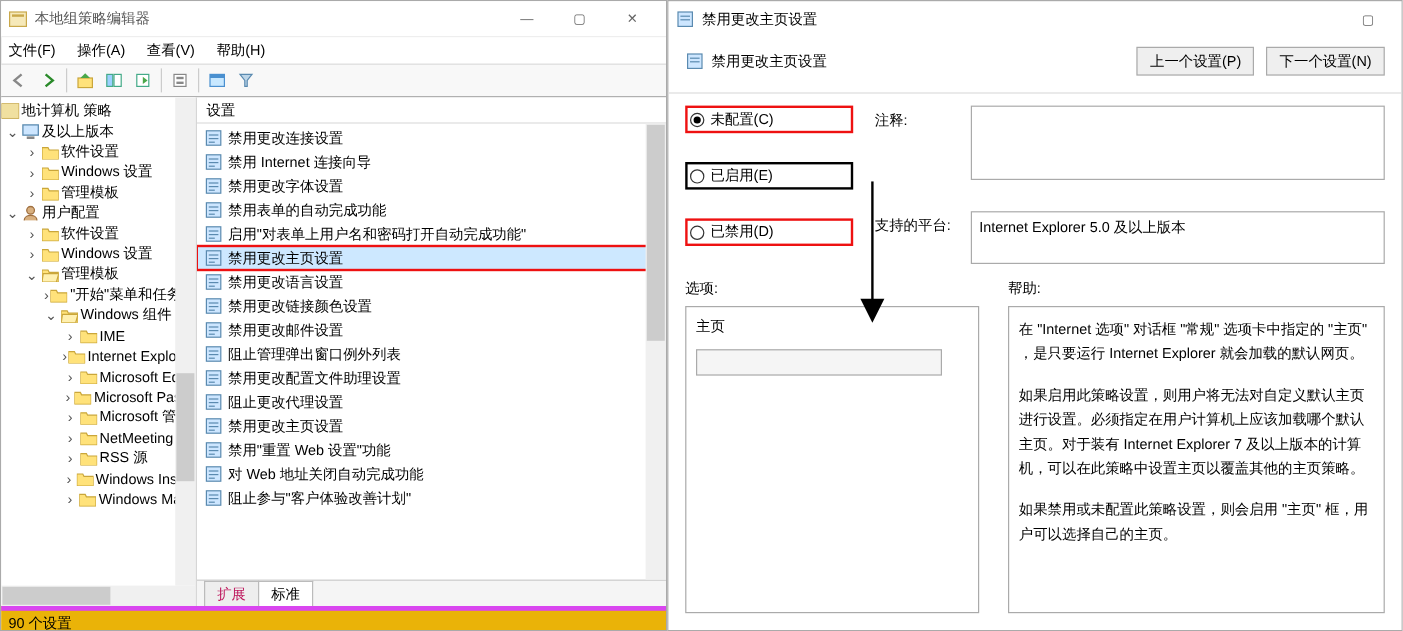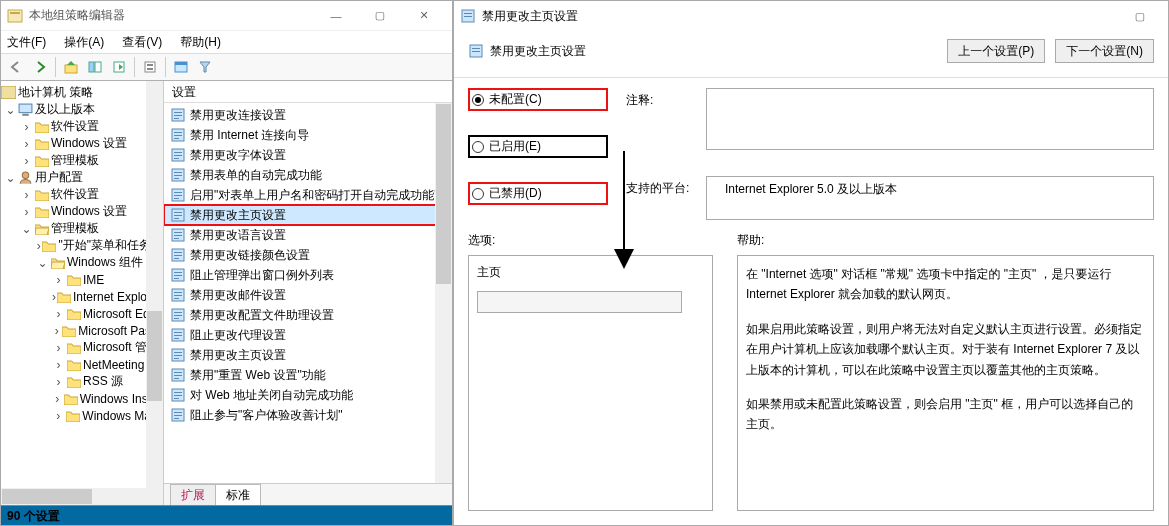--- a/index.html
+++ b/index.html
@@ -1,20 +1,20 @@
 <!DOCTYPE html>
 <html><head>
 <meta charset="utf-8">
 <style>
 * { box-sizing: border-box; font-family: "Microsoft YaHei", "Segoe UI", sans-serif; }
 body { margin: 0; background: #fff; font-size: 12px; color: #000; }
 .app { display: flex; width: 1169px; height: 526px; }
 
 
-.gpedit { width: 453px; height: 100%; border: 1px solid #aaa; display: flex; flex-direction: column; background: #fff; }
+.gpedit { width: 556px; height: 100%; border: 1px solid #aaa; display: flex; flex-direction: column; background: #fff; }
 .gpedit-titlebar { height: 30px; display: flex; align-items: center; padding: 0 6px; background: #fff; border-bottom: 1px solid #eee; }
 .gpedit-titlebar .icon { width: 16px; height: 16px; margin-right: 6px; }
 .gpedit-titlebar .title { flex: 1; font-size: 12px; color: #555; }
 .gpedit-titlebar .winbtns { display: flex; }
 .winbtn { width: 44px; height: 28px; display: flex; align-items: center; justify-content: center; color: #666; font-size: 11px; }
 .gpedit-menubar { height: 22px; display: flex; align-items: center; padding: 0 4px; gap: 14px; font-size: 12px; }
 .gpedit-menubar span { padding: 2px 2px; }
 .gpedit-toolbar { height: 28px; display: flex; align-items: center; padding: 2px 4px; border-top: 1px solid #ddd; border-bottom: 1px solid #b0b0b0; gap: 2px; background:#f8f8f8; }
 .tbtn { width: 22px; height: 22px; display: flex; align-items: center; justify-content: center; border: 1px solid transparent; }
 .tsep { width: 1px; height: 20px; background: #ccc; margin: 0 2px; }
@@ -33,42 +33,42 @@
 .list-body { flex: 1; overflow: hidden; padding-top: 2px; }
 .list-row { display: flex; align-items: center; height: 20px; padding-left: 6px; font-size: 12px; gap: 4px; }
 .list-row.selected { background: #cde8ff; }
 .list-row.highlighted { outline: 2px solid #e11; outline-offset: -1px; }
 .list-row .licon { width: 16px; height: 16px; display:inline-flex; align-items:center; justify-content:center; }
 .list-tabs { height: 22px; display: flex; border-top: 1px solid #ccc; font-size:12px; align-items: flex-end; padding-left:6px; gap:0; background:#f5f5f5;}
 .list-tab { padding: 2px 10px 2px; border: 1px solid #bbb; border-bottom: none; background:#fff; margin-right:-1px; position:relative; top:1px;}
 .list-tab.inactive { background:#eee; color:#be185d;}
 .list-scroll-v { position:absolute; right:0; top:22px; bottom:22px; width:17px; background:#f0f0f0; display:flex; flex-direction:column;}
 .list-scroll-v .thumb { width:15px; height:180px; background:#ccc; margin:1px auto 0;}
-.statusbar { height: 20px; border-top: 1px solid #d946ef; padding: 2px 6px; font-size: 12px; background:#0369a1;font-weight:bold;}
+.statusbar { height: 20px; border-top: 4px solid #d946ef; padding: 2px 6px; font-size: 12px; background:#eab308;}
 
 
 .policy { flex: 1; height: 100%; border: 1px solid #aaa; display: flex; flex-direction: column; background: #fff; position:relative; }
 .policy-titlebar { height: 30px; display: flex; align-items: center; padding: 0 6px; }
 .policy-titlebar .icon { width: 16px; height: 16px; margin-right: 6px; }
 .policy-titlebar .title { flex: 1; font-size: 12px; }
 .policy-top { display:flex; align-items:center; padding: 8px 14px 14px; gap:10px; border-bottom: 1px solid #ddd; }
 .policy-top .ptitle { flex:1; font-size:12px; display:flex; align-items:center; gap:6px;}
 .policy-top .ptitle .ico { width:16px; height:16px; display:inline-flex;}
 .navbtn { min-width:96px; height:24px; border:1px solid #aaa; background:#efefef; font-size:12px; padding:0 10px; }
 .policy-config { display:flex; padding: 10px 14px 6px; gap: 18px; }
 .config-left { width: 140px; display:flex; flex-direction:column; gap:24px; }
 .radio-row { display:flex; align-items:center; gap:5px; font-size:12px; padding:1px 4px 1px 2px; }
 .radio-row.boxed-red { border:2px solid #e11; }
 .radio-row.boxed-black { border:2px solid #000; }
 .radio { width:12px; height:12px; border:1px solid #333; border-radius:50%; display:inline-flex; align-items:center; justify-content:center; }
 .radio.checked::after { content:""; width:6px; height:6px; background:#000; border-radius:50%; }
 .config-right { flex:1; display:grid; grid-template-columns: 80px 1fr; row-gap: 26px; align-items:start; }
 .config-right .lbl { font-size:12px; padding-top:4px;}
 .commentbox { height:62px; border:1px solid #aaa; background:#fff; }
-.platformbox { height:44px; border:1px solid #aaa; background:#fff; padding:4px 18px; font-size:12px; }
+.platformbox { height:44px; border:1px solid #aaa; background:#fff; padding:4px 6px; font-size:12px; }
 .policy-lower { flex:1; display:flex; padding: 6px 14px 14px; gap:24px; overflow:hidden;}
 .lower-col { display:flex; flex-direction:column; }
 .lower-col.options { width: 245px; }
 .lower-col.help { flex:1; }
 .lower-col .colhdr { font-size:12px; margin-bottom:6px; }
 .options-body { flex:1; border:1px solid #aaa; background:#fff; padding:8px; font-size:12px; display:flex; flex-direction:column; gap:10px;}
 .homepage-input { width: 205px; height:22px; border:1px solid #aaa; background:#f5f5f5; }
 .help-body { flex:1; border:1px solid #aaa; background:#fff; padding:8px; font-size:12px; line-height:1.7; overflow:hidden;}
 .help-body p { margin:0 0 14px; }
 
@@ -442,32 +442,32 @@
             </div>
             <div class="list-row">
               <span class="licon">
                 <svg viewBox="0 0 16 16" width="16" height="16">
                   <rect x="2" y="2" width="12" height="12" fill="#cde6ff" stroke="#5a8ab0"></rect>
                   <rect x="4" y="5" width="8" height="1" fill="#5a8ab0"></rect>
                   <rect x="4" y="8" width="8" height="1" fill="#5a8ab0"></rect>
                   <rect x="4" y="11" width="5" height="1" fill="#5a8ab0"></rect>
                 </svg>
               </span>
+              <span>禁用更改邮件设置</span>
+            </div>
+            <div class="list-row">
+              <span class="licon">
+                <svg viewBox="0 0 16 16" width="16" height="16">
+                  <rect x="2" y="2" width="12" height="12" fill="#cde6ff" stroke="#5a8ab0"></rect>
+                  <rect x="4" y="5" width="8" height="1" fill="#5a8ab0"></rect>
+                  <rect x="4" y="8" width="8" height="1" fill="#5a8ab0"></rect>
+                  <rect x="4" y="11" width="5" height="1" fill="#5a8ab0"></rect>
+                </svg>
+              </span>
               <span>阻止管理弹出窗口例外列表</span>
-            </div>
-            <div class="list-row">
-              <span class="licon">
-                <svg viewBox="0 0 16 16" width="16" height="16">
-                  <rect x="2" y="2" width="12" height="12" fill="#cde6ff" stroke="#5a8ab0"></rect>
-                  <rect x="4" y="5" width="8" height="1" fill="#5a8ab0"></rect>
-                  <rect x="4" y="8" width="8" height="1" fill="#5a8ab0"></rect>
-                  <rect x="4" y="11" width="5" height="1" fill="#5a8ab0"></rect>
-                </svg>
-              </span>
-              <span>禁用更改邮件设置</span>
             </div>
             <div class="list-row">
               <span class="licon">
                 <svg viewBox="0 0 16 16" width="16" height="16">
                   <rect x="2" y="2" width="12" height="12" fill="#cde6ff" stroke="#5a8ab0"></rect>
                   <rect x="4" y="5" width="8" height="1" fill="#5a8ab0"></rect>
                   <rect x="4" y="8" width="8" height="1" fill="#5a8ab0"></rect>
                   <rect x="4" y="11" width="5" height="1" fill="#5a8ab0"></rect>
                 </svg>
               </span>

